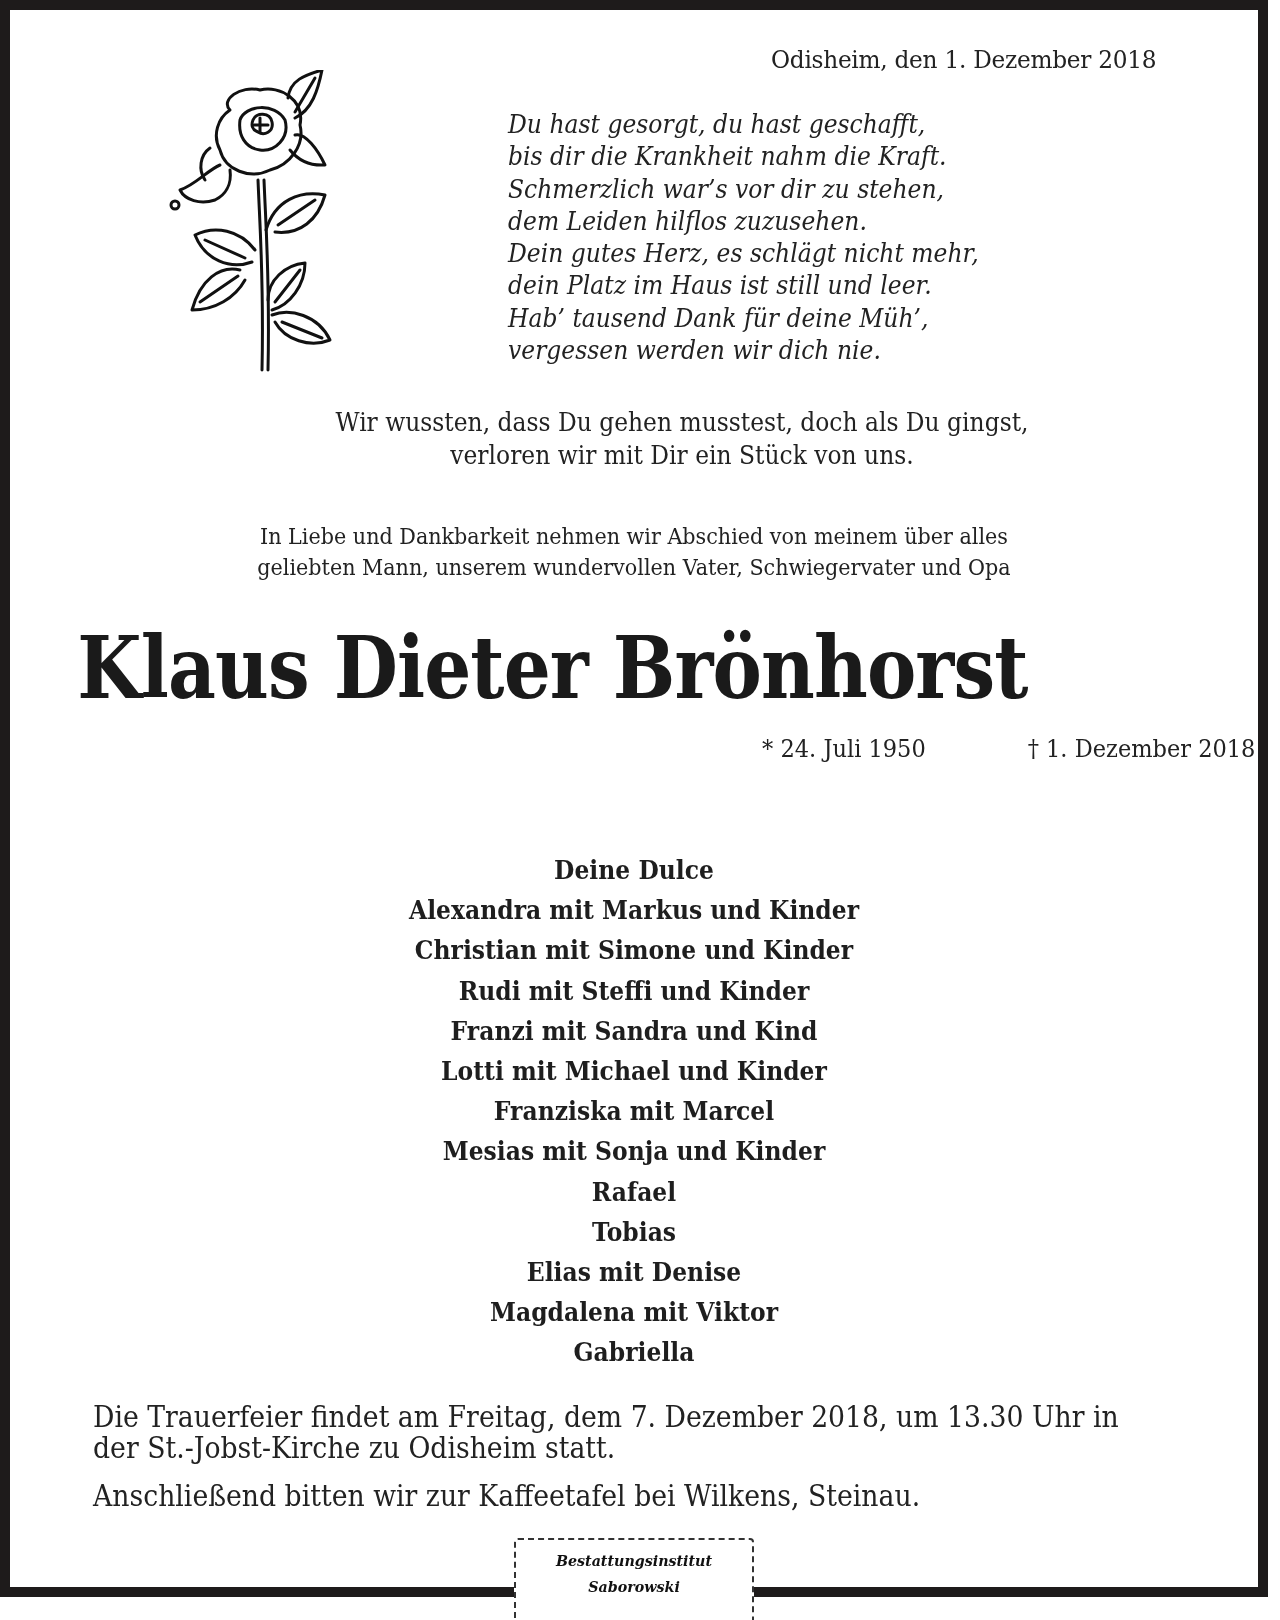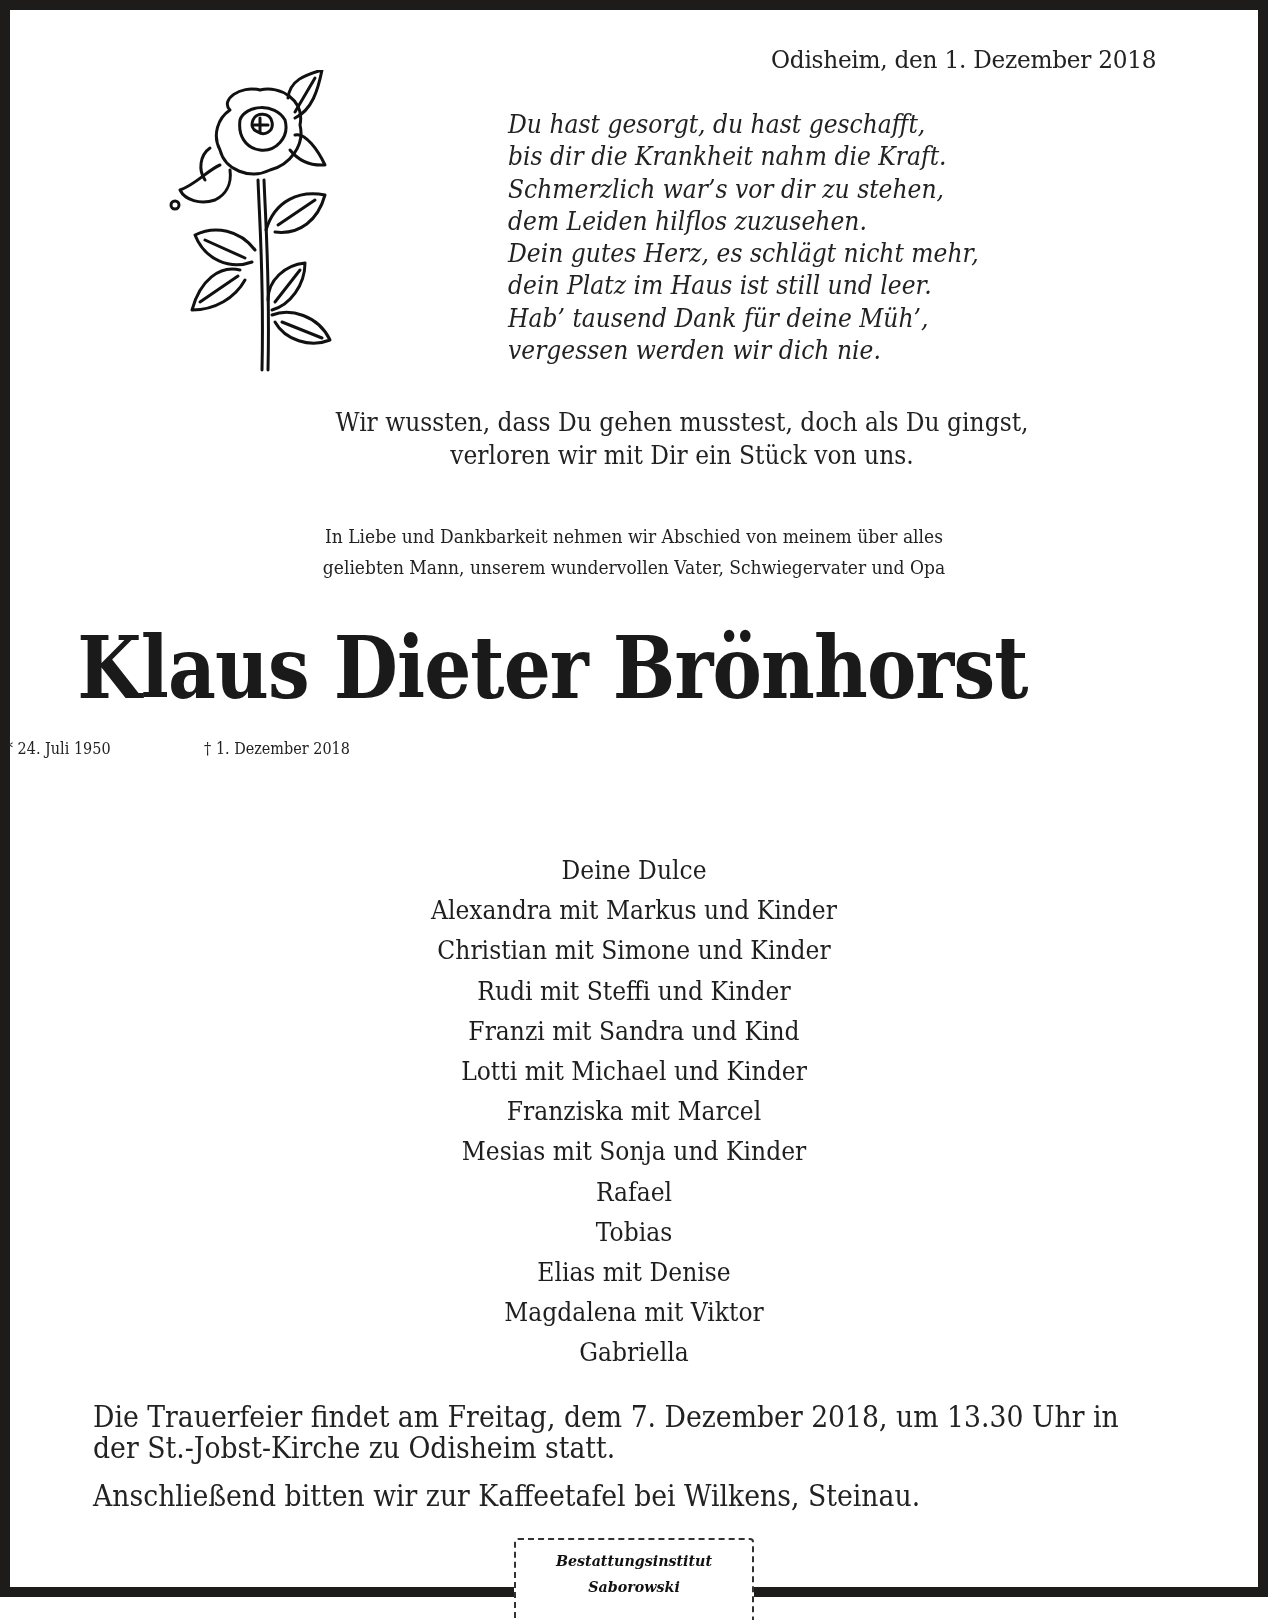--- a/index.html
+++ b/index.html
@@ -67,21 +67,21 @@
       display: block;
       transform: scaleX(0.9);
       white-space: nowrap;
     }
     .intro {
       position: absolute;
       left: 0;
       width: 1268px;
       top: 521px;
       text-align: center;
-      font-size: 19px;
+      font-size: 23px;
       line-height: 31px;
     }
     .name {
       position: absolute;
       left: 0;
       width: 1028px;
       top: 620px;
       text-align: center;
       font-family: "DejaVu Serif", "Liberation Serif", serif;
       font-weight: bold;
@@ -93,35 +93,35 @@
     .name span {
       display: inline-block;
       transform: scaleX(0.86);
       white-space: nowrap;
     }
     .dates {
       position: absolute;
       left: 0;
       width: 1268px;
       top: 734px;
-      text-align: left;
-      font-size: 16px;
+      text-align: right;
+      font-size: 25px;
       line-height: 30px;
       white-space: nowrap;
     }
     .dates span.born { display: inline-block; transform: scaleX(0.9); }
     .dates span.gap { display: inline-block; width: 80px; }
     .dates span.died { display: inline-block; transform: scaleX(0.9); }
     .mourners {
       position: absolute;
       left: 0;
       width: 1268px;
       top: 850px;
       text-align: center;
-      font-weight: normal;
+      font-weight: bold;
       font-size: 25.5px;
       line-height: 40.2px;
       color: #1e1e1e;
     }
     .mourners div {
       transform: scaleX(0.92);
       white-space: nowrap;
     }
     .ceremony {
       position: absolute;

